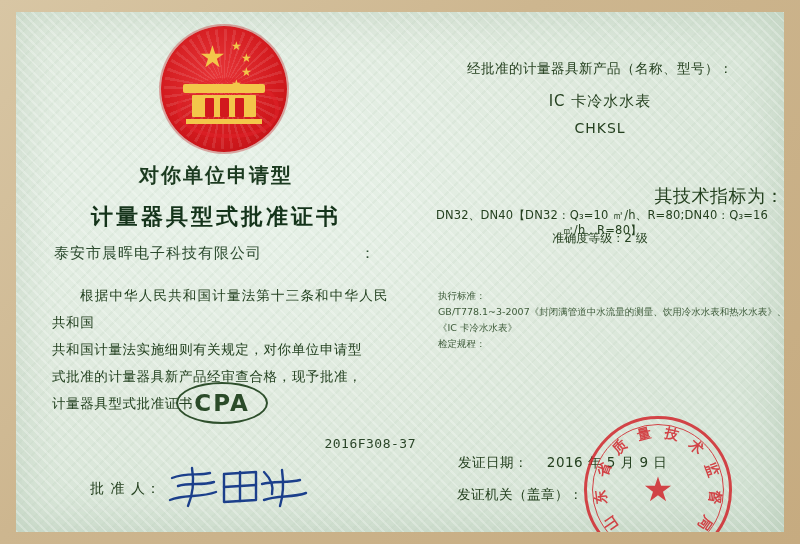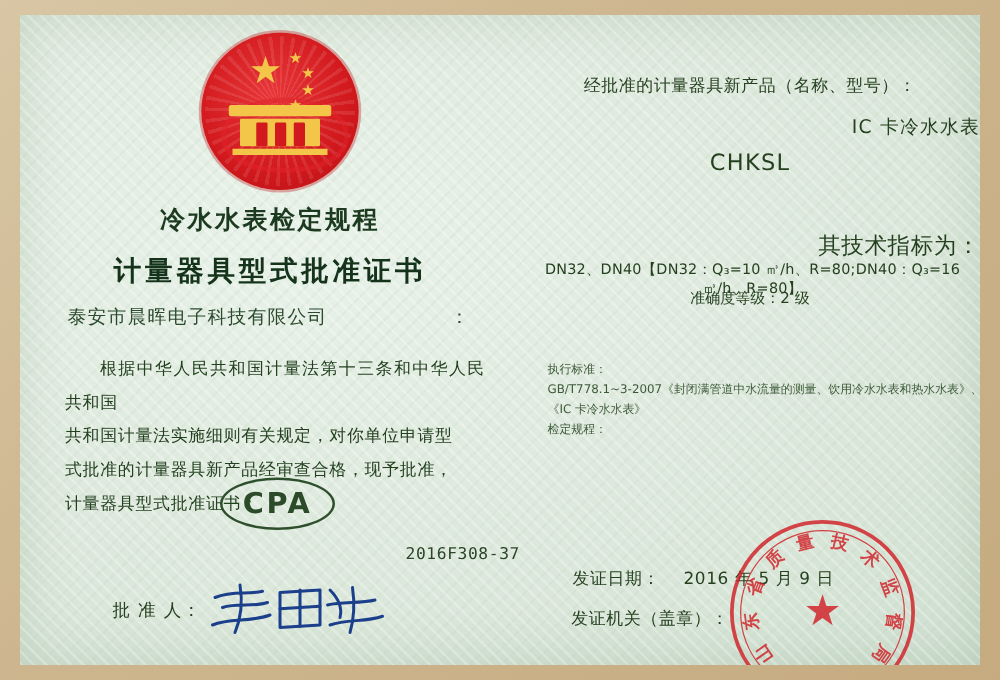--- a/index.html
+++ b/index.html
@@ -247,28 +247,28 @@
     color: #24401f;
   }
   .r-heading {
     top: 48px; left: 0; width: 368px;
     text-align: center;
     font-size: 13.5px;
     letter-spacing: 0.5px;
   }
   .r-product {
     top: 80px; left: 0; width: 368px;
-    text-align: right;
+    text-align: center;
     font-size: 15px;
     letter-spacing: 1px;
   }
   .r-model {
     top: 108px; left: 0; width: 368px;
     text-align: center;
-    font-size: 18px;
+    font-size: 14px;
     letter-spacing: 1px;
   }
   .r-spec-heading {
     top: 172px; left: 0; width: 368px;
     text-align: right;
     font-size: 18px;
     letter-spacing: 0.5px;
   }
   .r-spec-value {
     top: 196px; left: 6px; width: 360px;
@@ -380,21 +380,21 @@
         <div class="gate">
           <div class="roof"></div>
           <div class="body"></div>
           <div class="door" style="left:22px"></div>
           <div class="door" style="left:37px"></div>
           <div class="door" style="left:52px"></div>
           <div class="base"></div>
         </div>
       </div>
 
-      <div class="title1">冷水水表检定规程</div>
+      <div class="title1">对你单位申请型</div>
       <div class="title2">计量器具型式批准证书</div>
 
       <div class="company-line">
         <span class="colon">：</span>
         <span>泰安市晨晖电子科技有限公司</span>
       </div>
 
       <div class="body-text">
         <p class="indent">根据中华人民共和国计量法第十三条和中华人民共和国</p>
         <p>共和国计量法实施细则有关规定，对你单位申请型</p>

